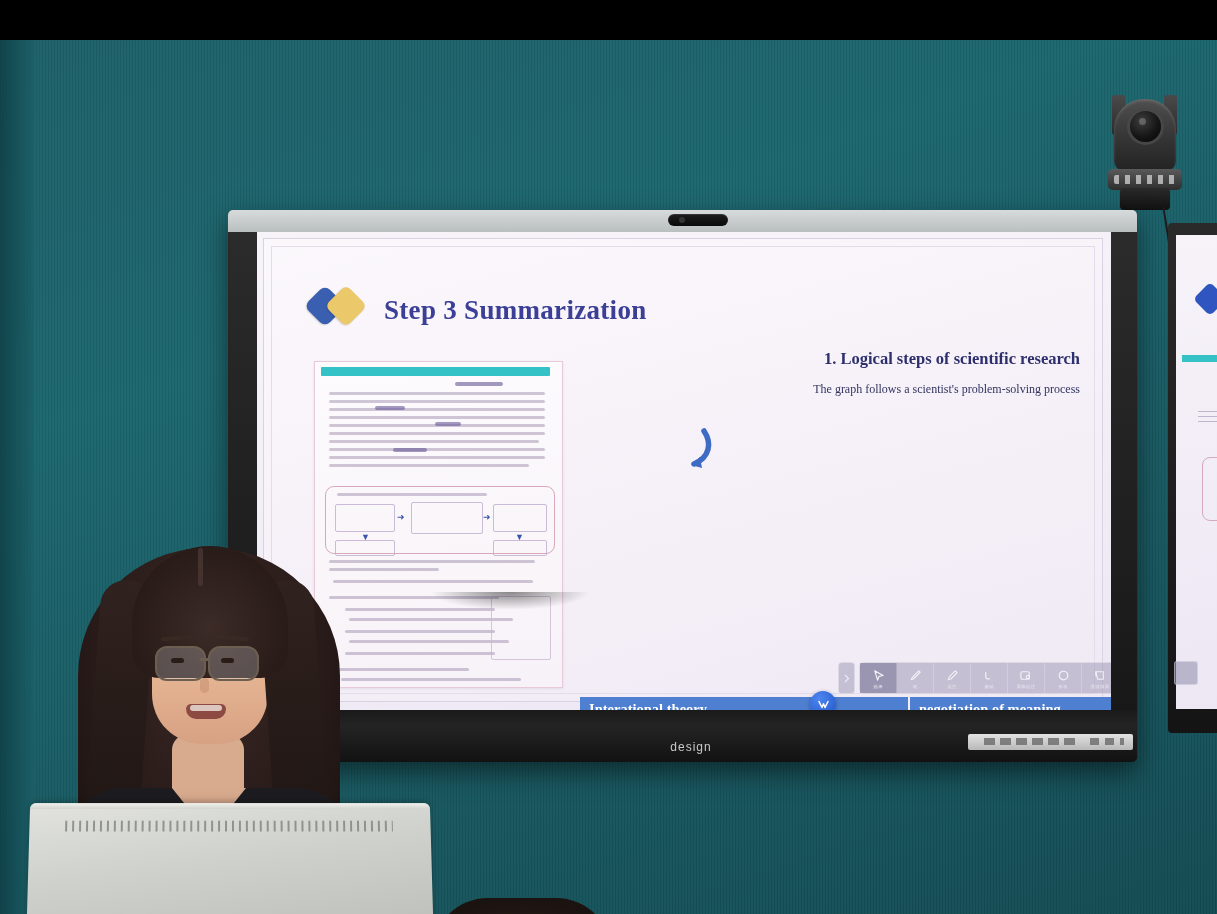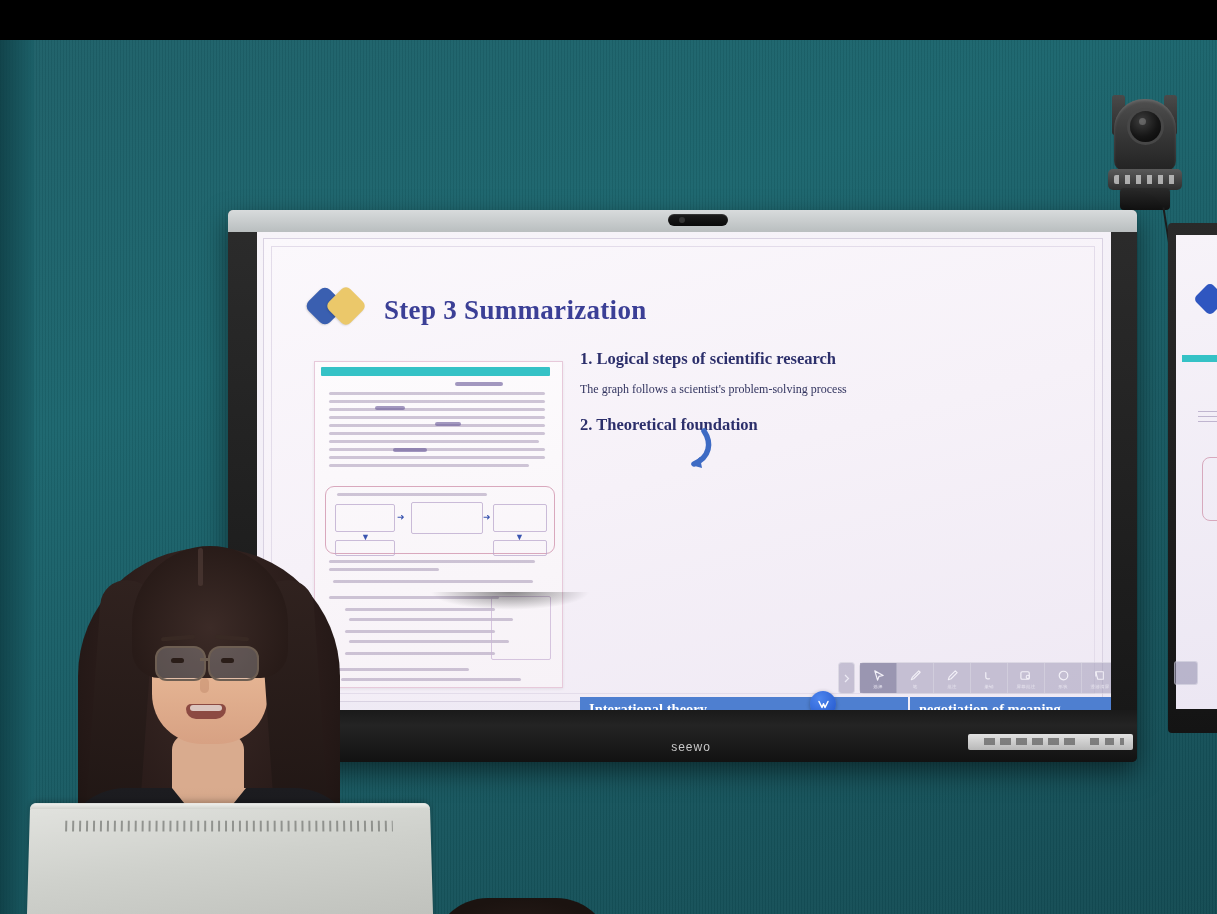--- a/index.html
+++ b/index.html
@@ -77,21 +77,21 @@
              background:linear-gradient(175deg,#fdfbfd,#f7f2f7);border:1px solid #e7c9da;
              box-shadow:0 1px 3px rgba(0,0,0,.07);overflow:hidden;}
   #ws-bar{position:absolute;left:6px;top:5px;width:229px;height:9px;background:#35c2c6;border-radius:1px;}
   .ws-line{position:absolute;height:3px;background:#8f7ba3;opacity:.42;border-radius:2px;}
   .ws-mark{position:absolute;height:4px;background:#6b5b9a;opacity:.62;border-radius:2px;}
   .ws-box{position:absolute;border:1px solid #b9a7cc;border-radius:2px;opacity:.75;}
   .ws-round{position:absolute;border:1px solid #d9a8bd;border-radius:9px;}
   .ws-arrow{position:absolute;color:#3a55b0;font-size:9px;}
 
   
-  #rcol{position:absolute;left:316px;top:110px;width:500px;}
+  #rcol{position:absolute;left:316px;top:110px;width:500px;text-align:right;}
   .h-num{font-family:"Liberation Serif",serif;font-weight:bold;font-size:16.5px;color:#2c2f6b;margin:0 0 7px 0;}
   #steps-box{border:1px solid #cdc6da;border-radius:11px;padding:9px 11px 10px 11px;background:rgba(255,255,255,.38);}
   .steps-line{font-family:"Liberation Serif",serif;font-size:16px;color:#32345f;line-height:1.65;white-space:nowrap;}
   .para{font-family:"Liberation Serif",serif;font-size:12px;color:#32345f;line-height:1.62;margin-top:11px;}
   #arrow-anno{position:absolute;left:406px;top:188px;width:46px;height:46px;pointer-events:none;}
 
   
   #tbl{position:absolute;left:316px;top:458px;width:548px;border-collapse:collapse;}
   #tbl td{font-family:"Liberation Serif",serif;font-weight:bold;font-size:14.5px;padding:4px 9px;}
   .th-cell{background:#4e7fd0;color:#ffffff;border-right:2px solid #f2eef7;}
@@ -254,21 +254,20 @@
           <div class="ws-line" style="left:34px;top:278px;width:160px;"></div>
           <div class="ws-line" style="left:30px;top:290px;width:150px;"></div>
           <div class="ws-box" style="left:176px;top:234px;width:58px;height:62px;border-color:#c9b4d6;"></div>
           <div class="ws-line" style="left:14px;top:306px;width:140px;"></div>
           <div class="ws-line" style="left:26px;top:316px;width:180px;"></div>
         </div>
 
         <div id="rcol">
           <div class="h-num">1. Logical steps of scientific research</div>
           <div class="para">The graph follows a scientist's problem-solving process</div>
-          <div class="h-num" style="margin-top:16px;">2. Theoretical foundation</div>
         </div>
 
         <svg id="arrow-anno" viewBox="0 0 46 46">
           <path d="M34 4 C42 16, 40 30, 24 37" stroke="#3e6bc4" stroke-width="5.5" fill="none" stroke-linecap="round"></path>
           <path d="M30 30 L21 38 L32 41 Z" fill="#3e6bc4"></path>
         </svg>
 
         <table id="tbl">
           <tbody>
               <tr>
@@ -361,21 +360,21 @@
             </div>
 
           </div>
 
         </div>
 
       </div>
     </div>
 
     <div id="bezel-bottom"></div>
-    <div id="brand">seewo</div>
+    <div id="brand">design</div>
     <div id="bezel-strip">
     </div>
     <div id="bezel-btns"></div>
     <div id="bezel-btns2"></div>
   </div>
   <div id="mount-shadow"></div>
 
   <div id="person">
     <div id="hair-back"></div>
     <div id="neck"></div>

